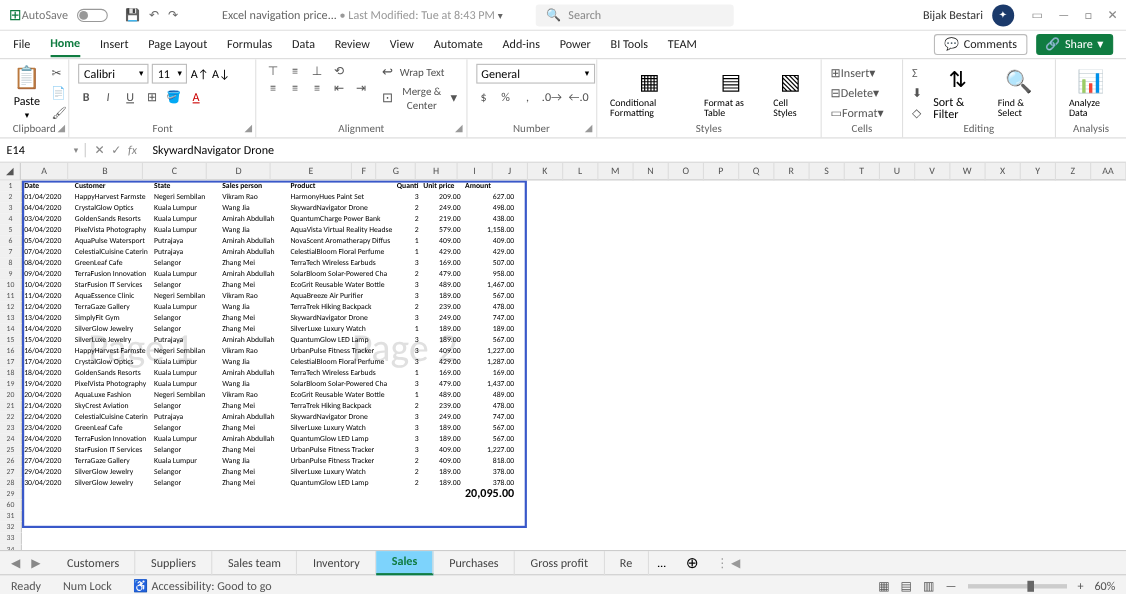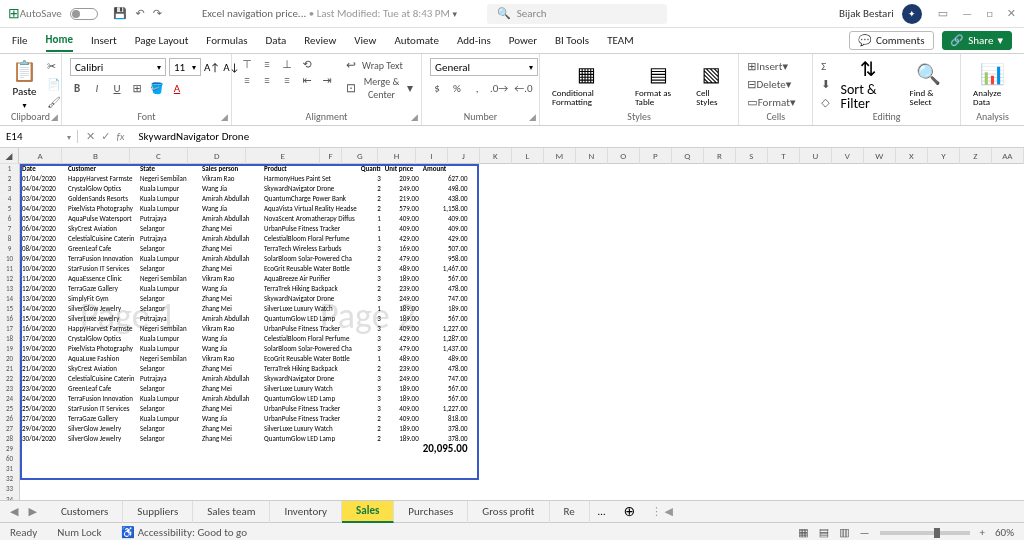--- a/index.html
+++ b/index.html
@@ -41,21 +41,21 @@
 .colheads{height:16px;display:flex;background:#f0f0f0;border-bottom:1px solid #ccc}
 .rowhead{width:20px;background:#f0f0f0;border-right:1px solid #ccc;text-align:center;font-size:9px;color:#555;border-bottom:1px solid #e0e0e0}
 .ch{border-right:1px solid #ddd;text-align:center;font-size:9px;color:#555;height:16px;line-height:16px}
 .grid{position:relative;height:336px;overflow:hidden}
 .cell-row td{font-size:7px;white-space:nowrap;overflow:hidden;padding:0 2px;height:10px;line-height:10px}
 .blueborder{position:absolute;border:2px solid #3958c9;pointer-events:none;left:20px;top:0;width:459px;height:316px}
 .watermark{position:absolute;font-size:36px;color:#e0e0e0;font-family:Calibri;z-index:0;pointer-events:none}
 .sheettabs{height:22px;border-top:1px solid #ccc;display:flex;align-items:center;background:#f3f3f3;font-size:11px}
 .sheettabs .nav{padding:0 10px;color:#888;display:flex;gap:10px}
 .stab{padding:0 14px;height:22px;display:flex;align-items:center;border-right:1px solid #ddd;cursor:pointer;color:#444}
-.stab.active{background:#fde047;border-bottom:2px solid #107c41;color:#107c41;font-weight:600}
+.stab.active{background:#7dd3fc;border-bottom:2px solid #107c41;color:#107c41;font-weight:600}
 .statusbar{height:20px;background:#f3f3f3;border-top:1px solid #ccc;display:flex;align-items:center;padding:0 10px;font-size:10px;color:#555;gap:20px}
 .statusbar .right{margin-left:auto;display:flex;gap:10px;align-items:center}
 .zoom{width:90px;height:4px;background:#ccc;position:relative}
 .zoom::after{content:"";width:6px;height:10px;background:#666;position:absolute;left:54px;top:-3px}
 table.data{border-collapse:collapse;position:absolute;left:20px;top:0}
 table.data td{font-size:7px;padding:0 2px;height:10px;line-height:10px;white-space:nowrap;overflow:hidden}
 table.data th{font-size:7px;font-weight:bold;text-align:left;padding:0 2px;height:10px;line-height:10px;white-space:nowrap;overflow:hidden}
 .rownums{position:absolute;left:0;top:0;width:20px}
 .rownums div{height:10px;font-size:7px;color:#555;text-align:center;border-bottom:1px solid #eee;border-right:1px solid #ccc;background:#f0f0f0;line-height:10px}
 .num{text-align:right}
@@ -121,21 +121,21 @@
           <span>📄</span>
           <span>🖌</span>
         </div>
     </div>
     <div class="label">Clipboard</div>
       <div class="dlaunch">◢</div>
   </div>
   <div class="group" style="min-width:170px">
     <div class="body fontbox">
       <div class="fontrow">
-        <div class="combo" style="width:96px">
+        <div class="combo" style="width:64px">
             <span>Calibri</span>
             <span style="font-size:8px">▾</span>
           </div>
         <div class="combo" style="width:32px">
             <span>11</span>
             <span style="font-size:8px">▾</span>
           </div>
         <span>A↑</span>
           <span>A↓</span>
       </div>
@@ -222,21 +222,21 @@
   </div>
   <div class="group" style="min-width:116px">
     <div class="body">
       <div class="smallcol">
           <span>Σ</span>
           <span>⬇</span>
           <span>◇</span>
         </div>
       <div class="bigbtn">
           <span class="ico">⇅</span>
-          <span style="font-size:14px;line-height:1">Sort &amp; Filter</span>
+          <span style="font-size:11px;line-height:1">Sort &amp; Filter</span>
         </div>
       <div class="bigbtn">
           <span class="ico">🔍</span>
           <span style="font-size:9px;line-height:1">Find &amp; Select</span>
         </div>
     </div>
     <div class="label">Editing</div>
   </div>
   <div class="group" style="min-width:54px;border-right:none">
     <div class="body">
@@ -388,30 +388,20 @@
           <td class="" style="width:46px">05/04/2020</td>
           <td class="" style="width:72px">AquaPulse Watersport</td>
           <td class="" style="width:62px">Putrajaya</td>
           <td class="" style="width:62px">Amirah Abdullah</td>
           <td class="" style="width:78px">NovaScent Aromatherapy Diffus</td>
           <td class="num" style="width:24px">1</td>
           <td class="num" style="width:38px">409.00</td>
           <td class="num" style="width:40px">409.00</td>
         </tr>
         <tr class="cell-row">
-          <td class="" style="width:46px">06/04/2020</td>
-          <td class="" style="width:72px">SkyCrest Aviation</td>
-          <td class="" style="width:62px">Selangor</td>
-          <td class="" style="width:62px">Zhang Mei</td>
-          <td class="" style="width:78px">UrbanPulse Fitness Tracker</td>
-          <td class="num" style="width:24px">1</td>
-          <td class="num" style="width:38px">409.00</td>
-          <td class="num" style="width:40px">409.00</td>
-        </tr>
-        <tr class="cell-row">
           <td class="" style="width:46px">07/04/2020</td>
           <td class="" style="width:72px">CelestialCuisine Caterin</td>
           <td class="" style="width:62px">Putrajaya</td>
           <td class="" style="width:62px">Amirah Abdullah</td>
           <td class="" style="width:78px">CelestialBloom Floral Perfume</td>
           <td class="num" style="width:24px">1</td>
           <td class="num" style="width:38px">429.00</td>
           <td class="num" style="width:40px">429.00</td>
         </tr>
         <tr class="cell-row">
@@ -506,20 +496,30 @@
         </tr>
         <tr class="cell-row">
           <td class="" style="width:46px">17/04/2020</td>
           <td class="" style="width:72px">CrystalGlow Optics</td>
           <td class="" style="width:62px">Kuala Lumpur</td>
           <td class="" style="width:62px">Wang Jia</td>
           <td class="" style="width:78px">CelestialBloom Floral Perfume</td>
           <td class="num" style="width:24px">3</td>
           <td class="num" style="width:38px">429.00</td>
           <td class="num" style="width:40px">1,287.00</td>
+        </tr>
+        <tr class="cell-row">
+          <td class="" style="width:46px">18/04/2020</td>
+          <td class="" style="width:72px">GoldenSands Resorts</td>
+          <td class="" style="width:62px">Kuala Lumpur</td>
+          <td class="" style="width:62px">Amirah Abdullah</td>
+          <td class="" style="width:78px">TerraTech Wireless Earbuds</td>
+          <td class="num" style="width:24px">1</td>
+          <td class="num" style="width:38px">169.00</td>
+          <td class="num" style="width:40px">169.00</td>
         </tr>
         <tr class="cell-row">
           <td class="" style="width:46px">19/04/2020</td>
           <td class="" style="width:72px">PixelVista Photography</td>
           <td class="" style="width:62px">Kuala Lumpur</td>
           <td class="" style="width:62px">Wang Jia</td>
           <td class="" style="width:78px">SolarBloom Solar-Powered Cha</td>
           <td class="num" style="width:24px">3</td>
           <td class="num" style="width:38px">479.00</td>
           <td class="num" style="width:40px">1,437.00</td>

